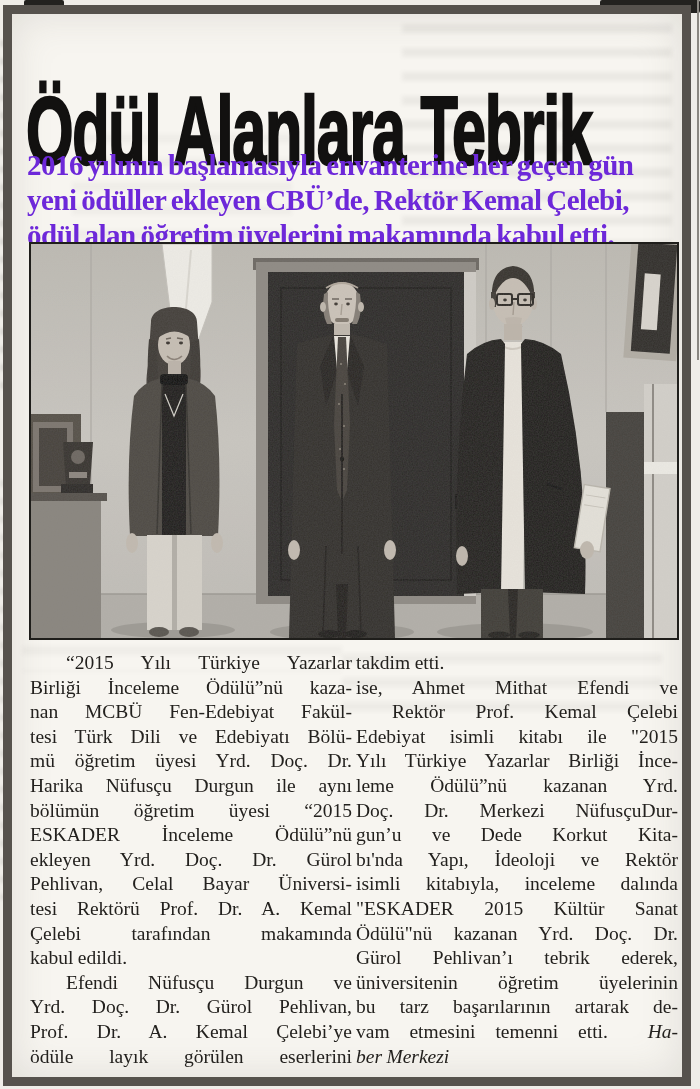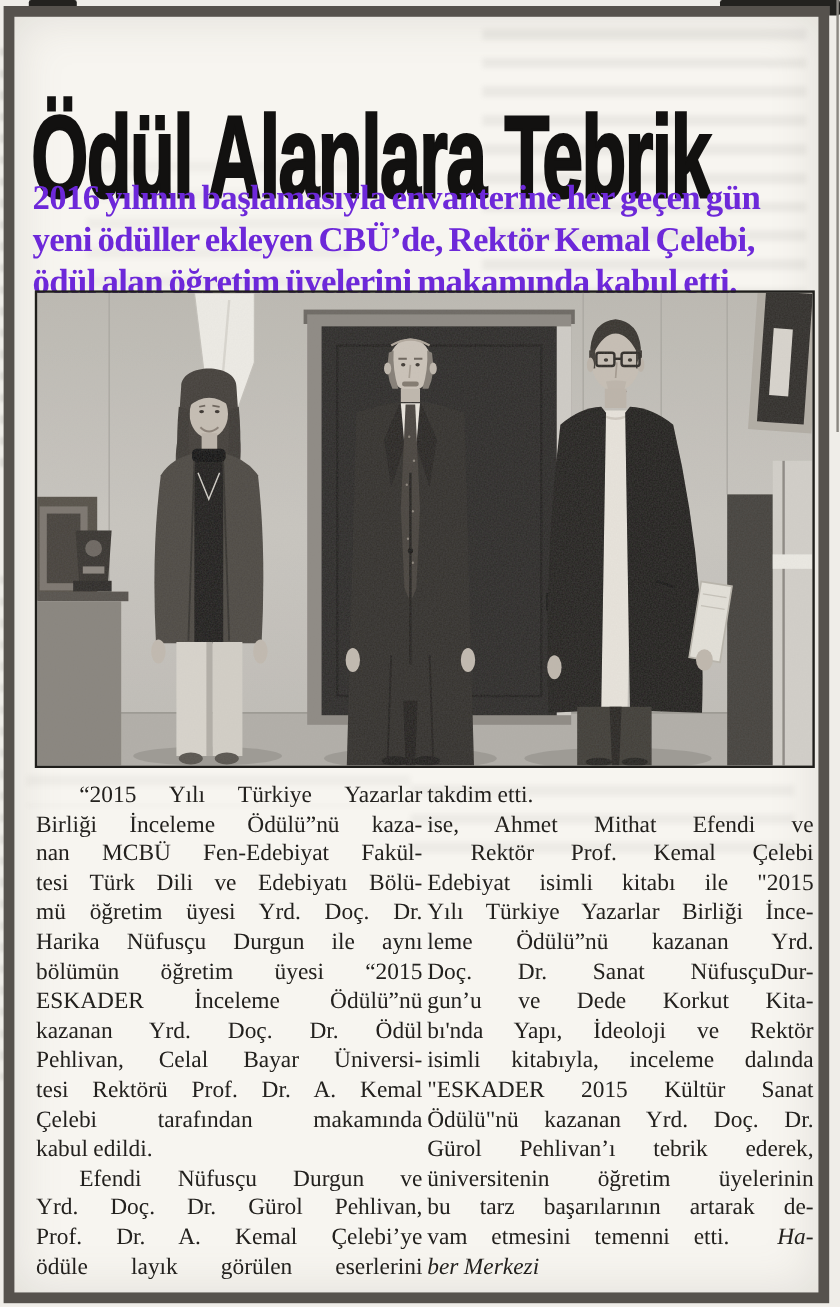--- a/index.html
+++ b/index.html
@@ -261,38 +261,38 @@
 
 <div class="col col-1">
     <div class="bline indent">“2015 Yılı Türkiye Yazarlar</div>
     <div class="bline">Birliği İnceleme Ödülü”nü kaza-</div>
     <div class="bline">nan MCBÜ Fen-Edebiyat Fakül-</div>
     <div class="bline">tesi Türk Dili ve Edebiyatı Bölü-</div>
     <div class="bline">mü öğretim üyesi Yrd. Doç. Dr.</div>
     <div class="bline">Harika Nüfusçu Durgun ile aynı</div>
     <div class="bline">bölümün öğretim üyesi “2015</div>
     <div class="bline">ESKADER İnceleme Ödülü”nü</div>
-    <div class="bline">kazanan Yrd. Doç. Dr. Ödül</div>
+    <div class="bline">ekleyen Yrd. Doç. Dr. Gürol</div>
     <div class="bline">Pehlivan, Celal Bayar Üniversi-</div>
     <div class="bline">tesi Rektörü Prof. Dr. A. Kemal</div>
     <div class="bline">Çelebi tarafından makamında</div>
     <div class="bline end">kabul edildi.</div>
     <div class="bline indent">Efendi Nüfusçu Durgun ve</div>
     <div class="bline">Yrd. Doç. Dr. Gürol Pehlivan,</div>
     <div class="bline">Prof. Dr. A. Kemal Çelebi’ye</div>
     <div class="bline">ödüle layık görülen eserlerini</div>
   </div>
 <div class="col col-2">
     <div class="bline end">takdim etti.</div>
     <div class="bline">ise, Ahmet Mithat Efendi ve</div>
     <div class="bline indent">Rektör Prof. Kemal Çelebi</div>
     <div class="bline">Edebiyat isimli kitabı ile "2015</div>
     <div class="bline">Yılı Türkiye Yazarlar Birliği İnce-</div>
     <div class="bline">leme Ödülü”nü kazanan Yrd.</div>
-    <div class="bline">Doç. Dr. Sanat NüfusçuDur-</div>
+    <div class="bline">Doç. Dr. Merkezi NüfusçuDur-</div>
     <div class="bline">gun’u ve Dede Korkut Kita-</div>
     <div class="bline">bı'nda Yapı, İdeoloji ve Rektör</div>
     <div class="bline">isimli kitabıyla, inceleme dalında</div>
     <div class="bline">"ESKADER 2015 Kültür Sanat</div>
     <div class="bline">Ödülü"nü kazanan Yrd. Doç. Dr.</div>
     <div class="bline">Gürol Pehlivan’ı tebrik ederek,</div>
     <div class="bline">üniversitenin öğretim üyelerinin</div>
     <div class="bline">bu tarz başarılarının artarak de-</div>
     <div class="bline">vam etmesini temenni etti.<span class="it">&nbsp;&nbsp;Ha-</span></div>
     <div class="bline end italic">ber Merkezi</div>

